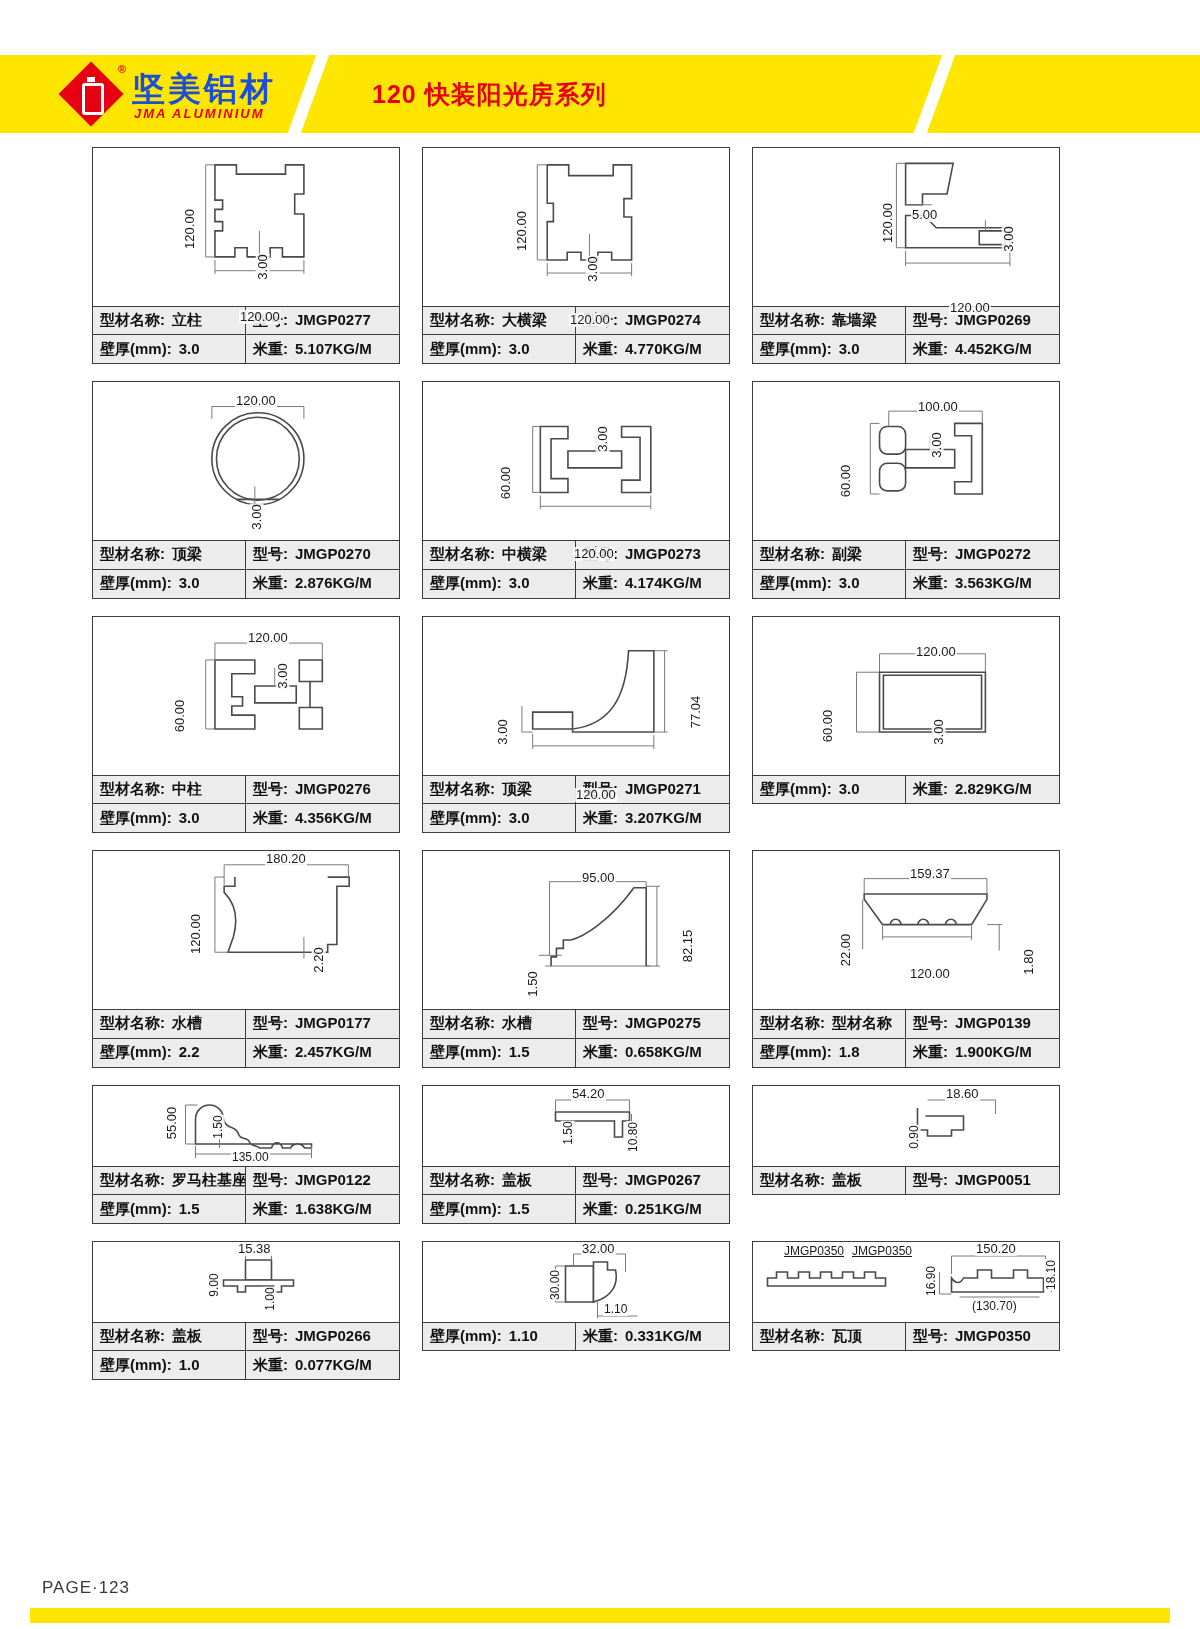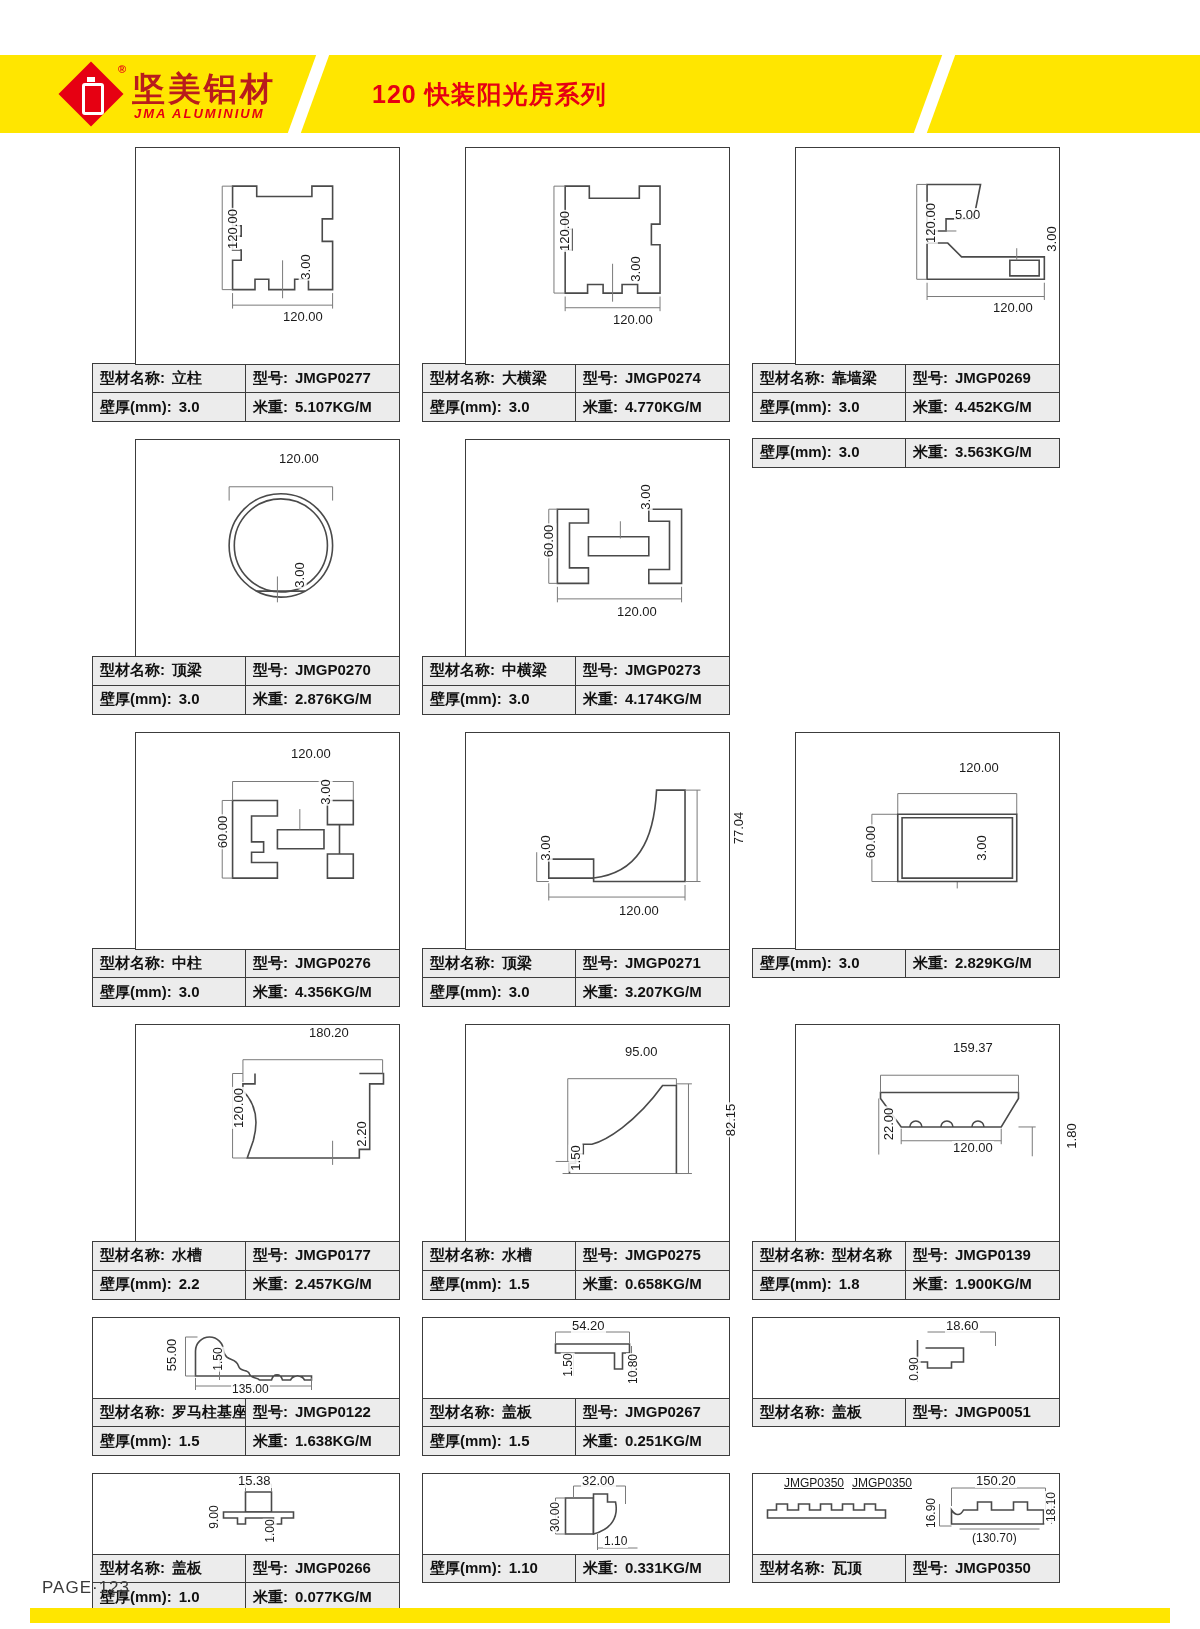--- a/index.html
+++ b/index.html
@@ -6,28 +6,28 @@
   body{width:1200px;height:1629px;position:relative;font-family:"Liberation Sans",sans-serif;overflow:hidden;}
   
   .band{position:absolute;left:0;top:55px;width:1200px;height:78px;background:#FFE600;}
   .slash{position:absolute;top:-4px;width:13px;height:86px;background:#fff;transform:skewX(-20deg);}
   .slash1{left:302px;} .slash2{left:928px;}
   .logo{position:absolute;left:66px;top:10px;width:230px;height:60px;}
   .diamond{position:absolute;left:2px;top:6px;width:46px;height:46px;background:#E60012;transform:rotate(45deg);}
   .bottle{position:absolute;left:16px;top:18px;width:16px;height:26px;border:3px solid #fff;border-radius:3px;background:#E60012;}
   .bottle:before{content:"";position:absolute;left:2px;top:-9px;width:8px;height:5px;background:#fff;}
   .reg{position:absolute;left:52px;top:-2px;color:#E60012;font-size:11px;font-weight:bold;}
-  .brandcn{position:absolute;left:66px;top:2px;color:#b91c1c;font-size:33px;font-weight:bold;letter-spacing:3px;white-space:nowrap;}
+  .brandcn{position:absolute;left:66px;top:2px;color:#1d4ed8;font-size:33px;font-weight:bold;letter-spacing:3px;white-space:nowrap;}
   .branden{position:absolute;left:68px;top:41px;color:#E60012;font-size:13px;font-weight:bold;font-style:italic;letter-spacing:2px;white-space:nowrap;}
   .series{position:absolute;left:372px;top:78px;color:#E60012;font-size:25px;font-weight:bold;letter-spacing:1px;white-space:nowrap;}
   
   .grid{position:absolute;left:92px;top:147px;width:968px;display:grid;grid-template-columns:308px 308px 308px;column-gap:22px;row-gap:17px;}
   .card{width:308px;}
   .draw{position:relative;border:1.6px solid #3c3c3c;background:#fff;box-sizing:border-box;}
-  .dtall{height:218px;margin-left:43px;} .dshort{height:82px;}
+  .dtall{height:160px;} .dshort{height:82px;}
   .draw svg{display:block;width:100%;height:100%;}
   .dim{position:absolute;font-size:13px;color:#1a1a1a;white-space:nowrap;background:rgba(255,255,255,.85);padding:0 1px;line-height:14px;}
   .dimv{transform:rotate(-90deg);}
   .ul{text-decoration:underline;font-size:12px;}
   .sm{font-size:12px;}
   .tbl{width:100%;border-collapse:collapse;margin-top:-1.6px;table-layout:fixed;}
   .tbl td{border:1.6px solid #3c3c3c;background:#ECECEC;height:26px;padding:1px 7px;font-size:15px;color:#111;white-space:nowrap;overflow:hidden;}
   .tbl .c1{width:138px;margin-left:24px;}
   .lab{font-weight:700;} .val{font-weight:700;margin-left:7px;}
   
@@ -214,22 +214,46 @@
           </tr>
       <tr>
             <td class="c1"><span class="lab">壁厚(mm):</span><span class="val">3.0</span></td>
       <td><span class="lab">米重:</span><span class="val">4.174KG/M</span></td>
           </tr>
     </tbody>
       </table>
   </div>
 
   <div class="card">
-    <table class="tbl">
-      <tbody>
+    <div class="draw dtall">
+      <svg viewBox="0 0 305 206">
+        <rect class="shape" x="118" y="58" rx="10" width="34" height="36"></rect>
+        <rect class="shape" x="118" y="106" rx="10" width="34" height="36"></rect>
+        <rect class="shape" x="152" y="88" width="64" height="24"></rect>
+        <path class="shape" d="M216,54 h36 v92 h-36 v-16 h22 v-60 h-22 z"></path>
+        <g class="dl">
+            <line x1="130" y1="38" x2="252" y2="38"></line>
+            <line x1="130" y1="38" x2="130" y2="58"></line>
+            <line x1="252" y1="38" x2="252" y2="54"></line>
+        <line x1="184" y1="70" x2="184" y2="88"></line>
+        <line x1="106" y1="54" x2="106" y2="146"></line>
+            <line x1="106" y1="54" x2="118" y2="54"></line>
+            <line x1="106" y1="146" x2="118" y2="146"></line>
+          </g>
+      </svg>
+      <span class="dim" style="left:164px;top:18px">100.00</span>
+      <span class="dim dimv" style="left:170px;top:56px">3.00</span>
+      <span class="dim dimv" style="left:76px;top:92px">60.00</span>
+    </div>
+    <table class="tbl">
+      <tbody>
+          <tr>
+            <td class="c1"><span class="lab">型材名称:</span><span class="val">副梁</span></td>
+      <td><span class="lab">型号:</span><span class="val">JMGP0272</span></td>
+          </tr>
       <tr>
             <td class="c1"><span class="lab">壁厚(mm):</span><span class="val">3.0</span></td>
       <td><span class="lab">米重:</span><span class="val">3.563KG/M</span></td>
           </tr>
     </tbody>
       </table>
   </div>
 
   <div class="card">
     <div class="draw dtall">

